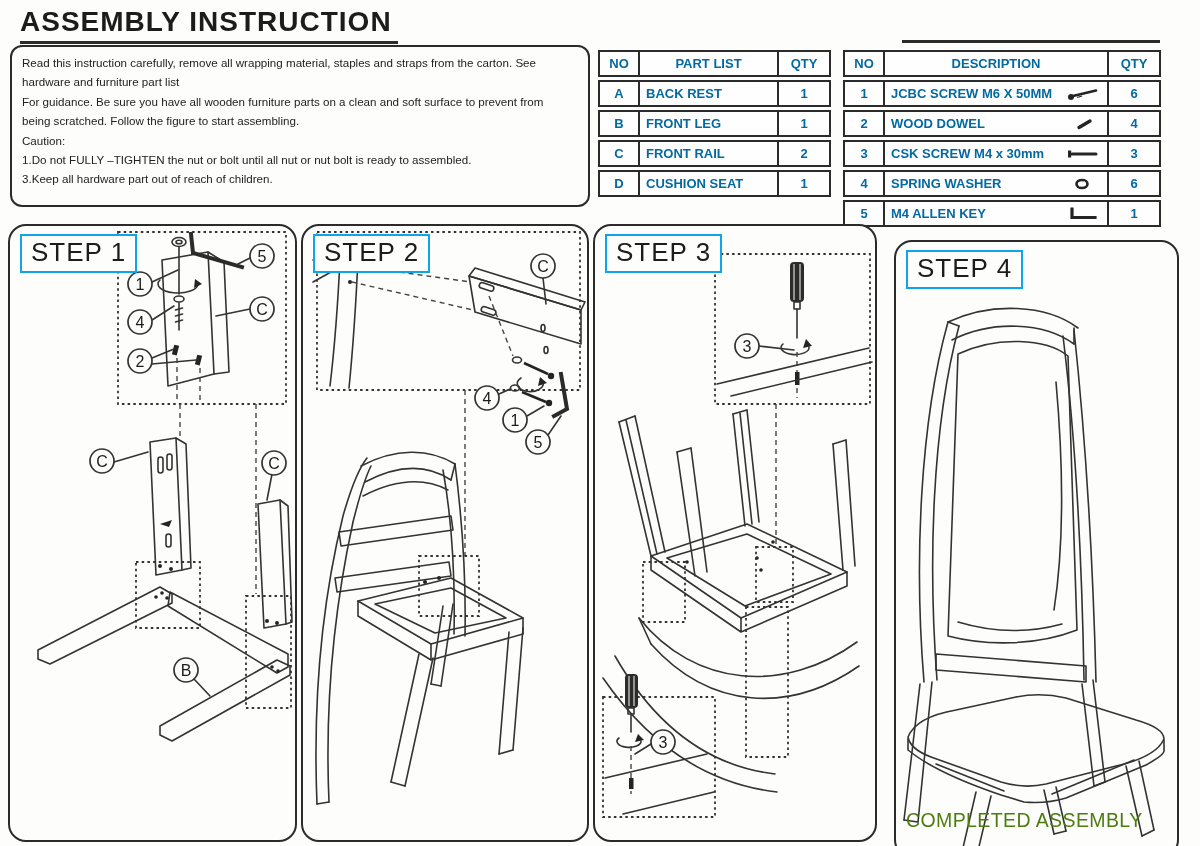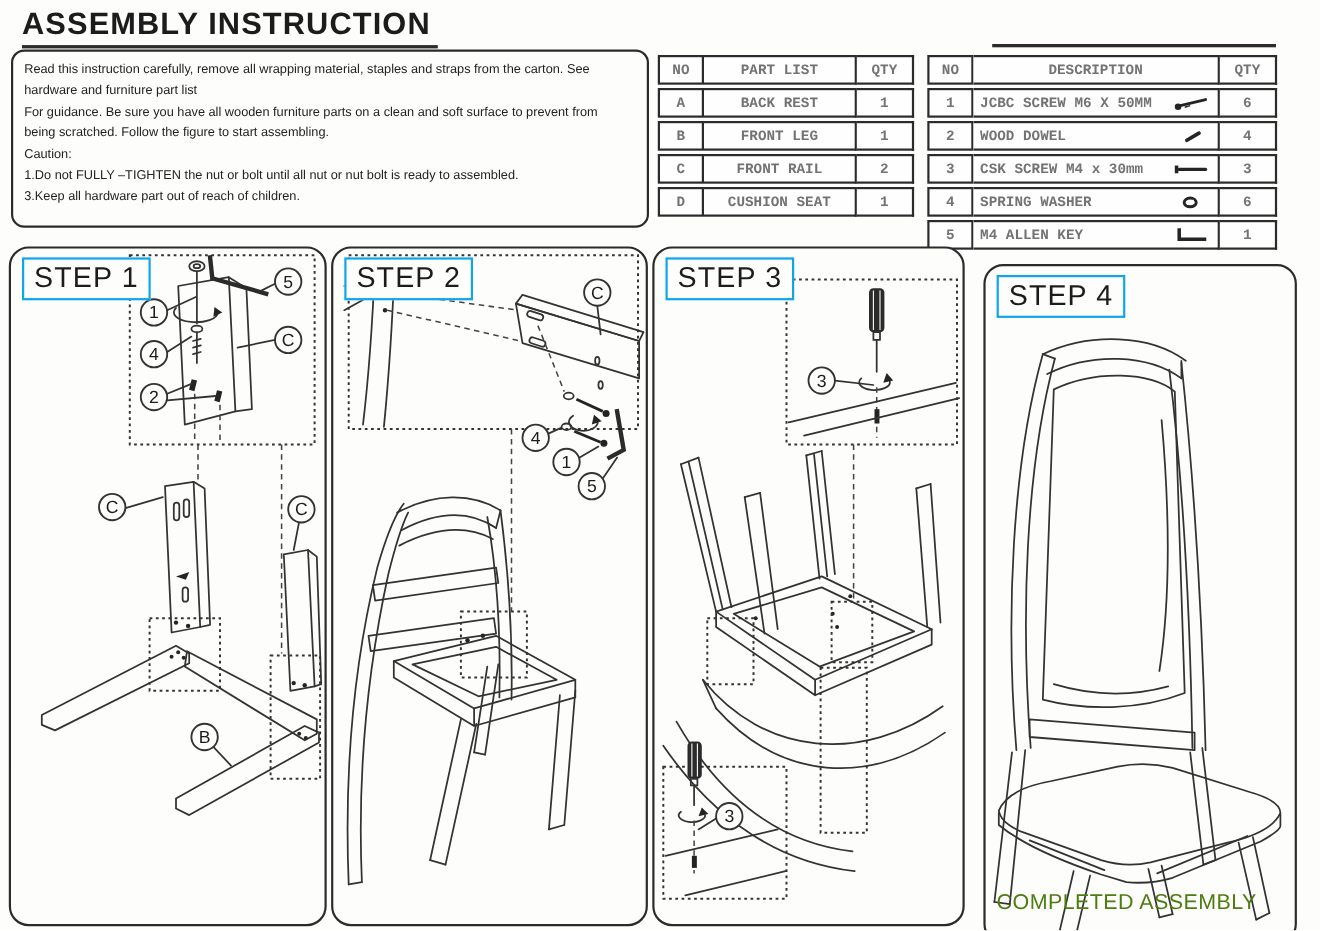--- a/index.html
+++ b/index.html
@@ -5,28 +5,28 @@
   html,body{margin:0;padding:0;background:#fff;}
   .page{position:relative;width:1200px;height:846px;background:#fdfdfc;overflow:hidden;
         font-family:"Liberation Sans","DejaVu Sans",sans-serif;color:#1c1c1c;}
   
   .title{position:absolute;left:20px;top:6px;font-size:28px;font-weight:700;letter-spacing:1px;
          border-bottom:3px solid #2b2b2b;padding:0 6px 3px 0;min-width:360px;}
   .intro-box{position:absolute;left:10px;top:45px;width:556px;height:146px;border:2px solid #2b2b2b;
              border-radius:12px;padding:6px 10px;font-size:11.6px;line-height:19.4px;color:#222;}
   .scan-rule{position:absolute;left:902px;top:40px;width:258px;height:2.5px;background:#2b2b2b;}
   
-  table.doc{position:absolute;border-collapse:separate;border-spacing:0 3px;font-size:13px;font-weight:700;color:#737373;font-family:Liberation Mono, monospace;}
+  table.doc{position:absolute;border-collapse:separate;border-spacing:0 3px;font-size:13px;font-weight:700;color:#0369a1;}
   table.doc td,table.doc th{border:2px solid #2b2b2b;background:#fefefe;padding:1px 6px;height:21px;}
   table.doc td:not(:first-child),table.doc th:not(:first-child){border-left:none;}
   .parts{left:598px;top:47px;width:233px;}
   .hardware{left:843px;top:47px;width:318px;}
   .c-no{width:26px;text-align:center;}
   .c-qty{width:38px;text-align:center;}
-  .c-name{text-align:center;}
+  .c-name{text-align:left;}
   .parts th.c-name{text-align:center;}
   .hardware th.c-name{text-align:center;}
   .desc-flex{display:flex;align-items:center;justify-content:space-between;}
   .hw-icon{flex:0 0 auto;margin-left:6px;}
   
   .panel{position:absolute;top:224px;height:614px;border:2.5px solid #2b2b2b;border-radius:18px;background:#fdfdfc;}
   .p1{left:8px;width:285px;}  .p2{left:301px;width:284px;}
   .p3{left:593px;width:280px;} .p4{left:894px;width:281px;margin-top:16px;}
   .step-label{position:absolute;left:10px;top:8px;border:2px solid #0ea5e9;background:#fdfdfc;
               font-size:26px;letter-spacing:1px;padding:1px 9px 3px;z-index:2;}

